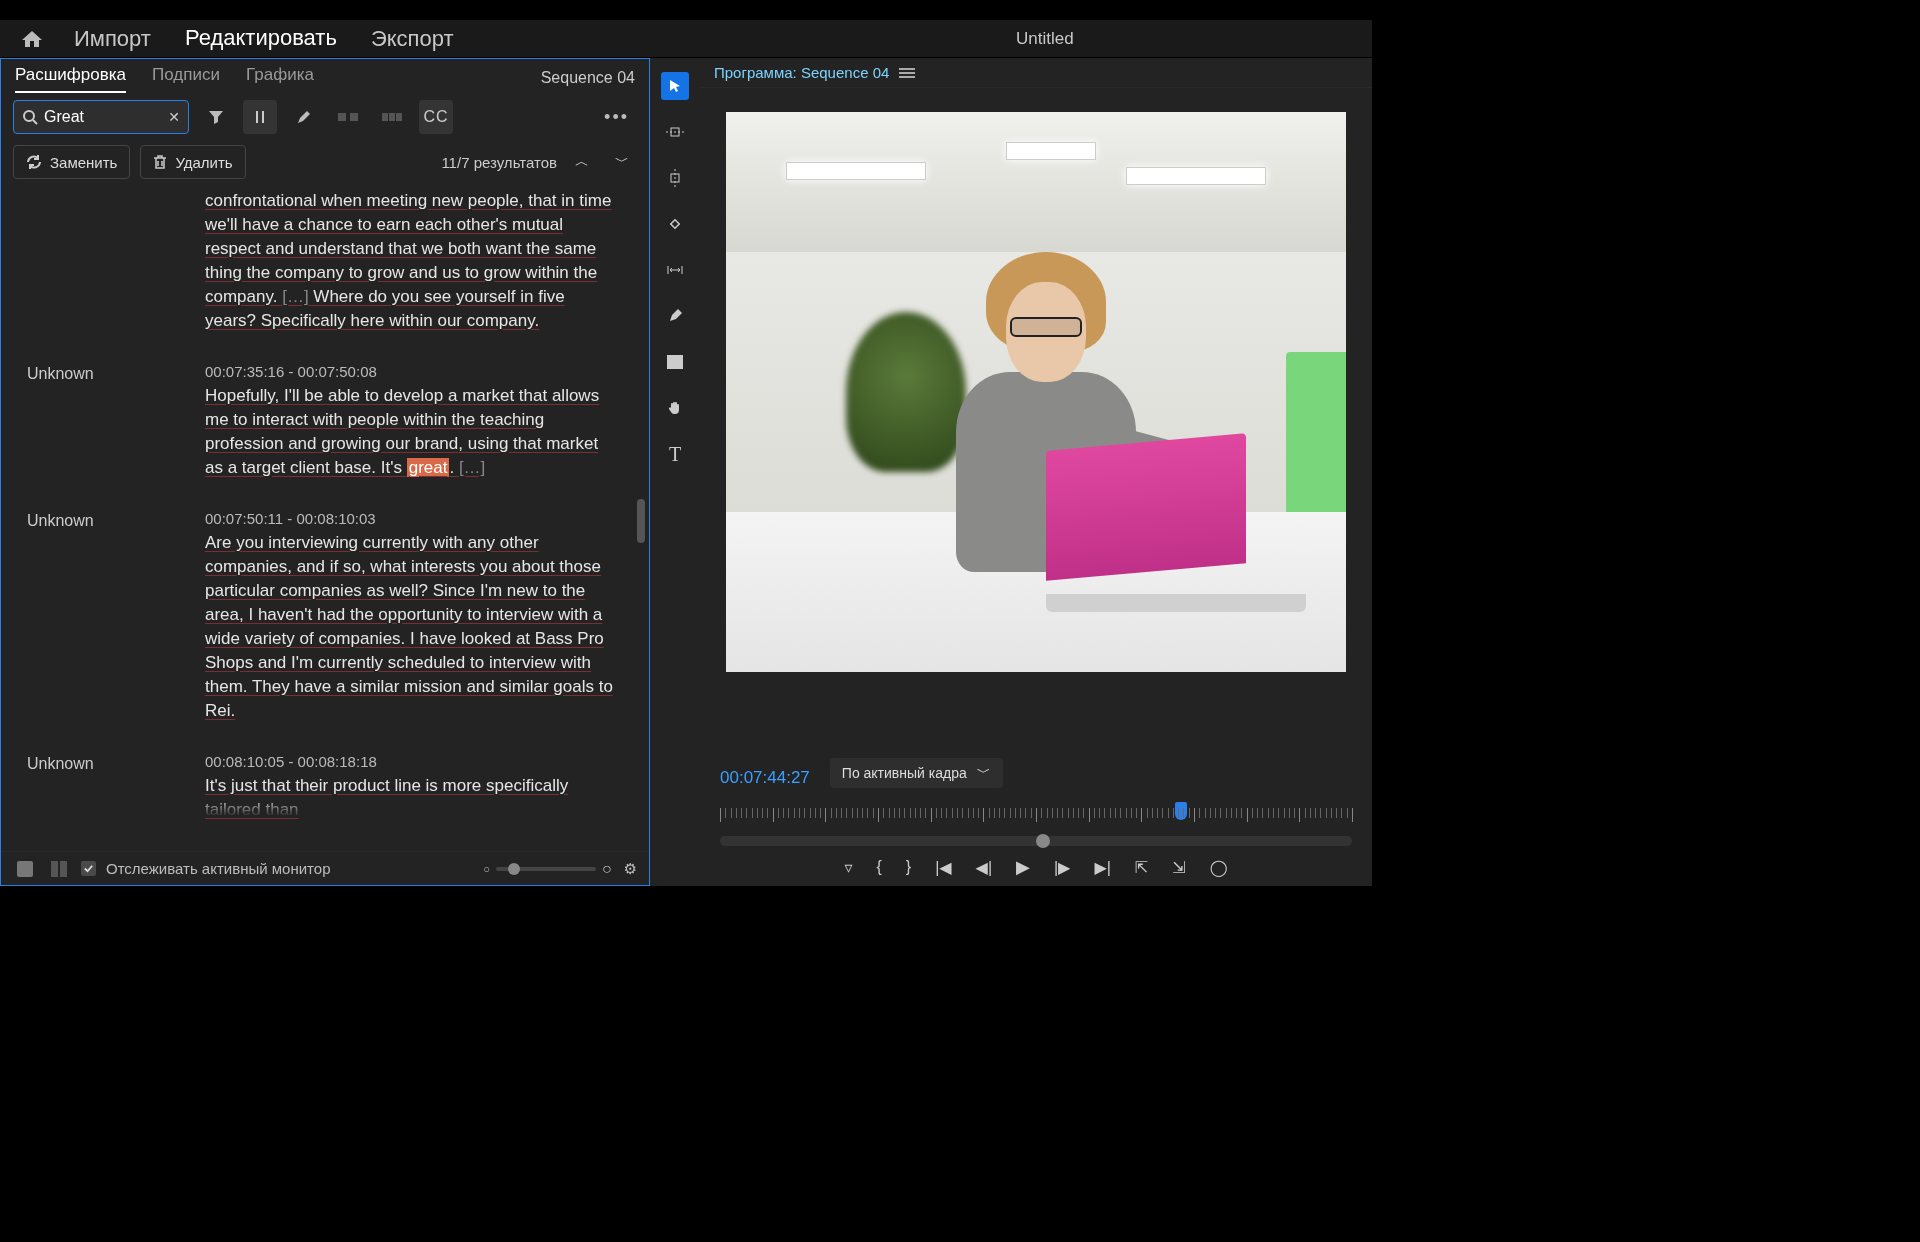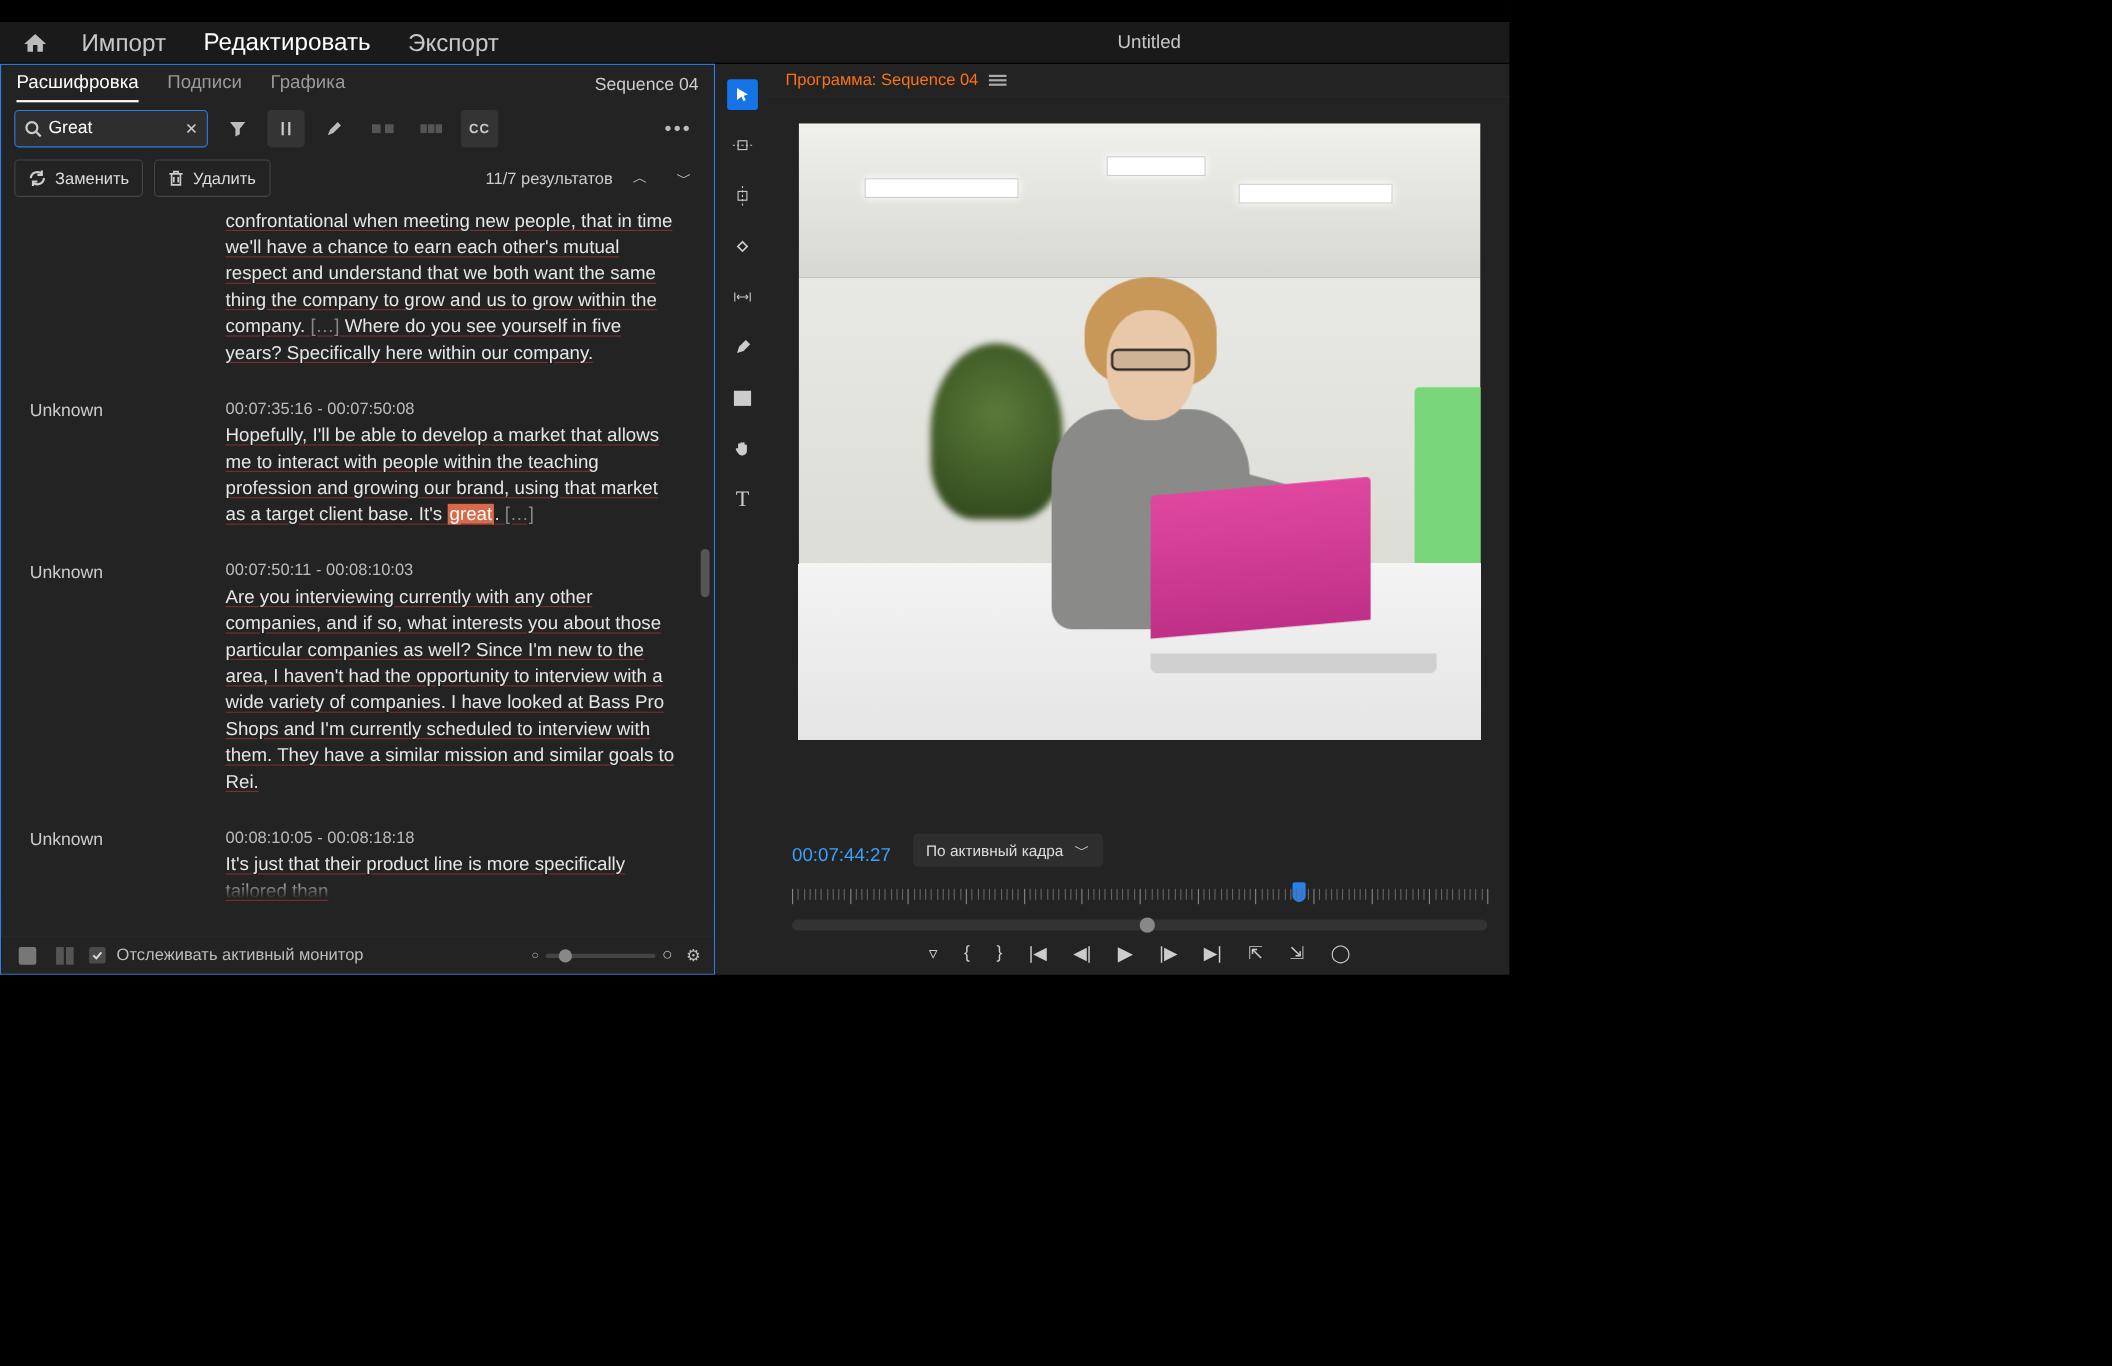--- a/index.html
+++ b/index.html
@@ -56,21 +56,21 @@
 .leftfoot .cb svg{ width:11px; height:11px; }
 .zoombar { margin-left:auto; display:flex; align-items:center; gap:6px; }
 .zoombar .track { width:100px; height:4px; background:#444; border-radius:2px; position:relative; }
 .zoombar .track .knob { position:absolute; left:12px; top:-4px; width:12px; height:12px; background:#888; border-radius:50%; }
 
 .toolstrip { width:50px; background:#232323; display:flex; flex-direction:column; align-items:center; padding-top:14px; gap:18px; }
 .toolstrip .tool { width:28px; height:28px; display:flex; align-items:center; justify-content:center; cursor:pointer; color:#ccc; border-radius:3px; }
 .toolstrip .tool.active { background:#1473e6; color:#fff; }
 
 .rightpanel { flex:1; background:#232323; display:flex; flex-direction:column; }
-.rightpanel .rphead { height:30px; display:flex; align-items:center; padding:0 14px; gap:10px; color:#f97316; font-size:15px; border-bottom:1px solid #2a2a2a; }
+.rightpanel .rphead { height:30px; display:flex; align-items:center; padding:0 14px; gap:10px; color:#7dd3fc; font-size:15px; border-bottom:1px solid #2a2a2a; }
 .monitorarea { flex:1; display:flex; align-items:flex-start; justify-content:center; padding-top:24px; }
 .monitor { width:620px; height:560px; background:#000; position:relative; overflow:hidden; }
 .monitor .ceiling { position:absolute; top:0; left:0; right:0; height:140px; background:linear-gradient(#f0f0ec,#d8d8d2); }
 .monitor .ceiling .light { position:absolute; width:140px; height:18px; background:#fff; border:1px solid #ccc; box-shadow:0 0 8px #fff; }
 .monitor .wall { position:absolute; top:140px; left:0; right:0; bottom:0; background:linear-gradient(#e8e8e4,#d6d6d0); }
 .monitor .plant { position:absolute; left:120px; top:200px; width:120px; height:160px; background:radial-gradient(circle at 50% 40%,#5a7a3a,#2d4418); border-radius:60% 60% 40% 40%; filter:blur(3px); }
 .monitor .desk { position:absolute; left:0; right:0; bottom:0; height:160px; background:linear-gradient(#f4f4f4,#e4e4e4); transform:perspective(400px) rotateX(20deg); transform-origin:top; }
 .monitor .laptop { position:absolute; right:40px; bottom:60px; width:260px; height:170px; }
 .monitor .laptop .screen { width:200px; height:130px; background:linear-gradient(#e048a0,#c03088); border-radius:4px 4px 0 0; transform:skewY(-5deg); }
 .monitor .laptop .base { position:absolute; bottom:0; width:260px; height:18px; background:#d0d0d0; border-radius:0 0 6px 6px; }
@@ -156,21 +156,21 @@
               <rect x="12" y="3" width="8" height="8"></rect>
             </svg>
           </div>
         <div class="iconbtn" style="opacity:.5">
             <svg width="20" height="14" viewBox="0 0 20 14" fill="#888">
               <rect x="0" y="3" width="6" height="8"></rect>
               <rect x="7" y="3" width="6" height="8"></rect>
               <rect x="14" y="3" width="6" height="8"></rect>
             </svg>
           </div>
-        <div class="iconbtn boxed" style="font-size:12px;font-weight:bold;color:#ccc;letter-spacing:1px">CC</div>
+        <div class="iconbtn boxed" style="font-size:16px;font-weight:normal;color:#ccc;letter-spacing:1px">CC</div>
         <div class="dots">•••</div>
       </div>
 
       <div class="actionrow">
         <div class="pillbtn">
           <svg width="16" height="16" viewBox="0 0 16 16" fill="none" stroke="#ccc" stroke-width="2">
               <path d="M2 8a6 6 0 0 1 10-4M14 8a6 6 0 0 1-10 4"></path>
               <path d="M12 1v4h-4M4 15v-4h4"></path>
             </svg>
           <span>Заменить</span>

